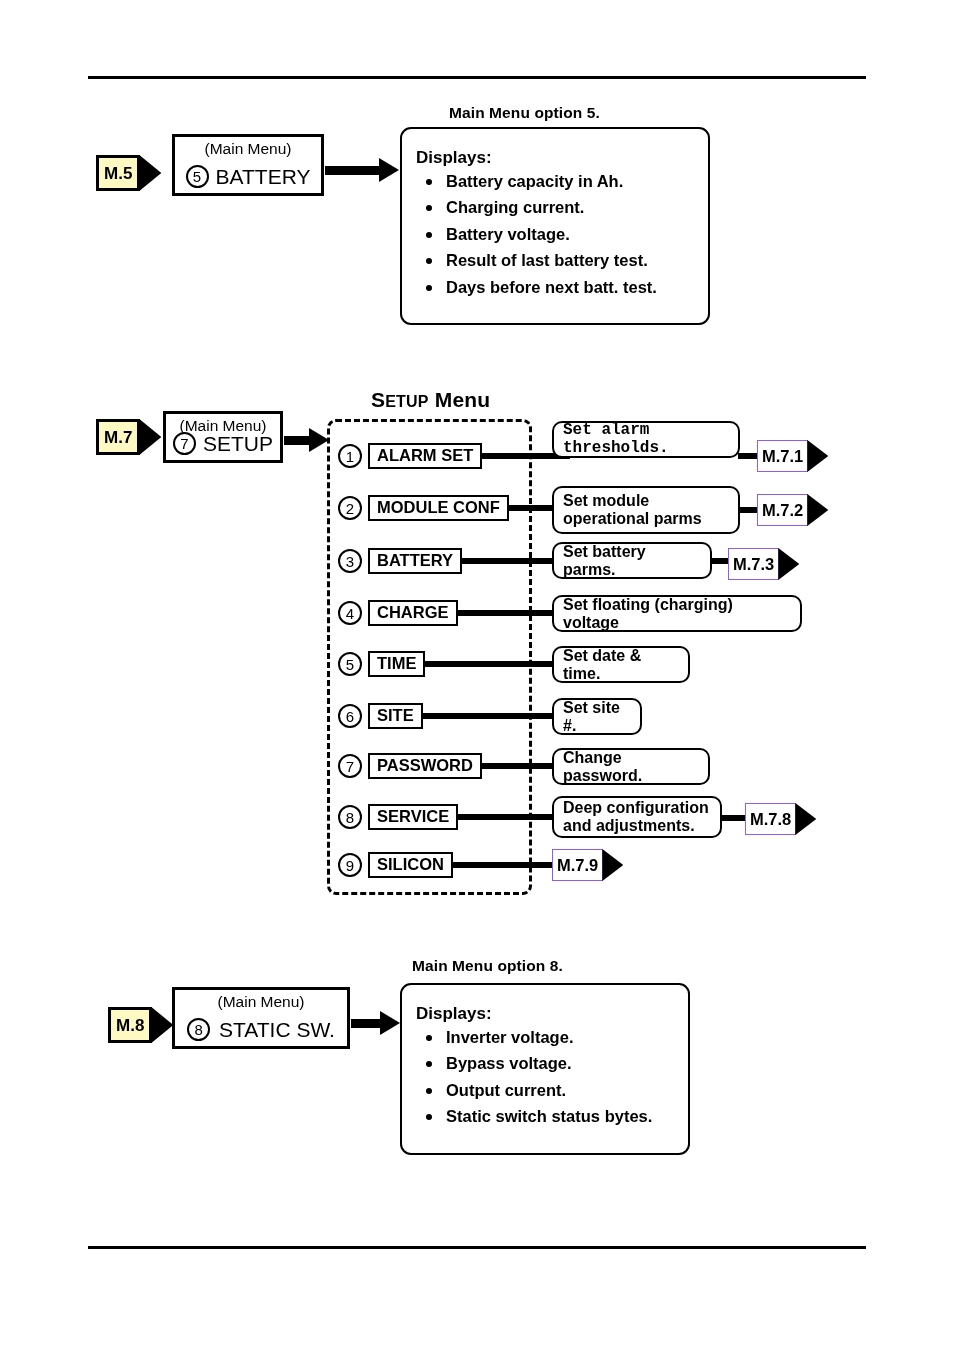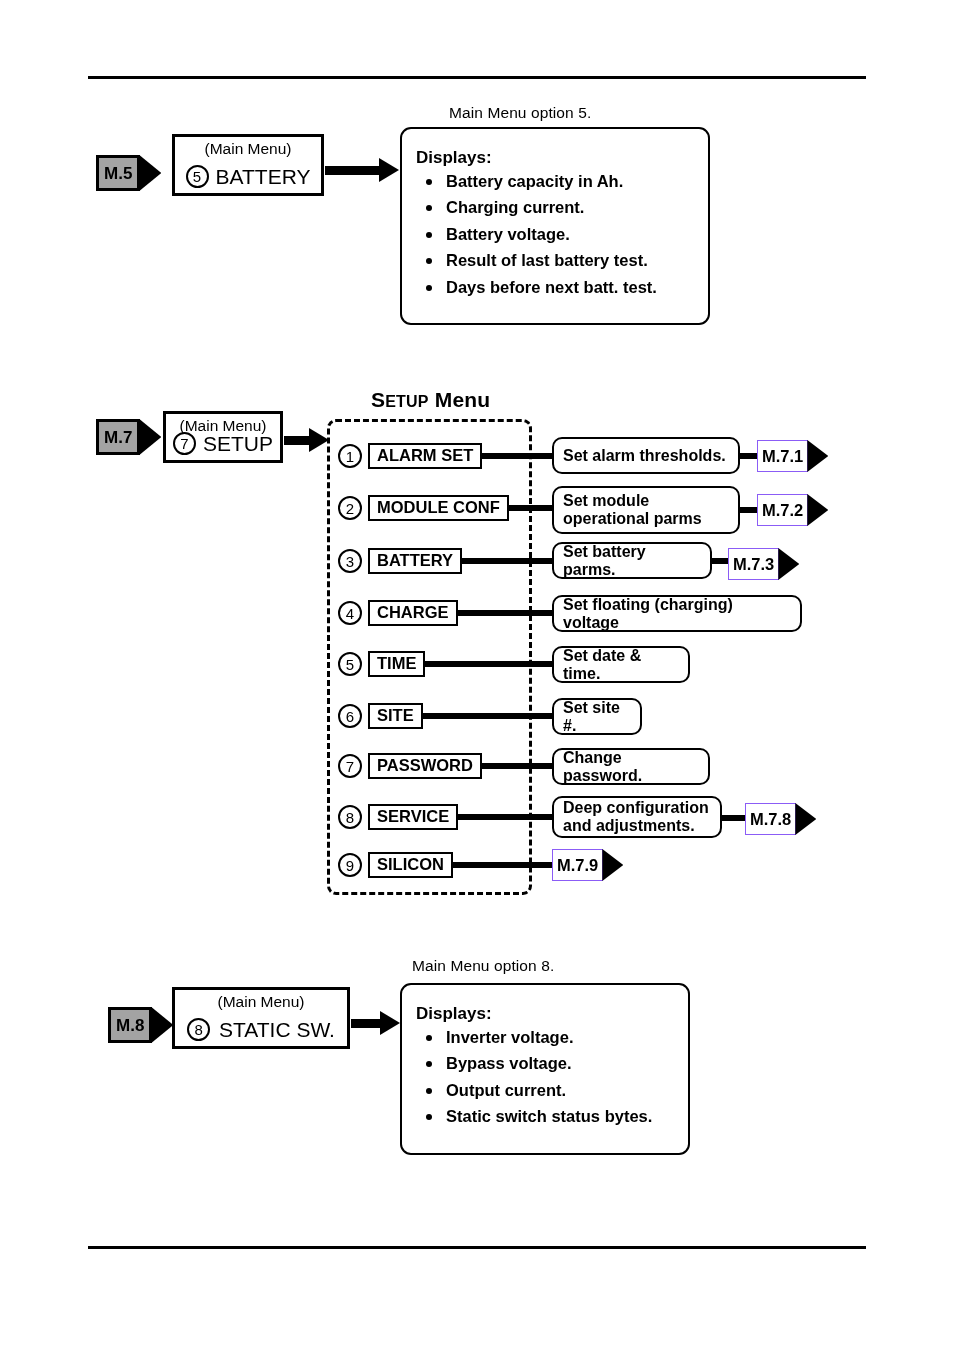--- a/index.html
+++ b/index.html
@@ -14,28 +14,28 @@
   .page{position:absolute;left:0;top:0;width:954px;height:1350px;}
 
   
   .rule{position:absolute;left:88px;width:778px;height:3px;background:#000;}
   .rule.top{top:76px;}
   .rule.bottom{top:1246px;}
 
   
   .caption{
     position:absolute;
-    font-size:15.5px;font-weight:normal;letter-spacing:.1px;
+    font-size:15.5px;font-weight:bold;letter-spacing:.1px;
     white-space:nowrap;
   }
 
   
   .mtag{position:absolute;height:36px;display:flex;align-items:stretch;}
   .mtag .box{
-    border:3px solid #000;background:#a3a3a3;
+    border:3px solid #000;background:#fef9c3;
     display:flex;align-items:center;justify-content:center;
     padding:0 5px;box-sizing:border-box;height:36px;
     font-size:17px;font-weight:bold;line-height:1;
   }
   .mtag .tri{
     width:22px;height:36px;background:#000;
     clip-path:polygon(0 0,100% 50%,0 100%);
     margin-left:-1px;
   }
 
@@ -198,21 +198,21 @@
     <div class="head"></div>
   </div>
 
   <div class="dashgroup" style="left:327px;top:419px;width:205px;height:476px;"></div>
 
   <div class="lline" style="left:460px;top:453px;width:110px;"></div>
   <div class="sitem" style="left:338px;top:442px;">
     <span class="circnum">1</span>
     <span class="ibox">ALARM SET</span>
   </div>
-  <div class="dbox" style="left:552px;top:437px;width:188px;height:37px;">
+  <div class="dbox" style="left:552px;top:421px;width:188px;height:37px;font-family:Liberation Mono, monospace;">
     <span>Set alarm thresholds.</span>
   </div>
   <div class="lline" style="left:738px;top:453px;width:20px;"></div>
   <div class="xtag" style="left:757px;top:440px;">
     <div class="box">M.7.1</div>
     <div class="tri"></div>
   </div>
 
   <div class="lline" style="left:505px;top:505px;width:65px;"></div>
   <div class="sitem" style="left:338px;top:494px;">

